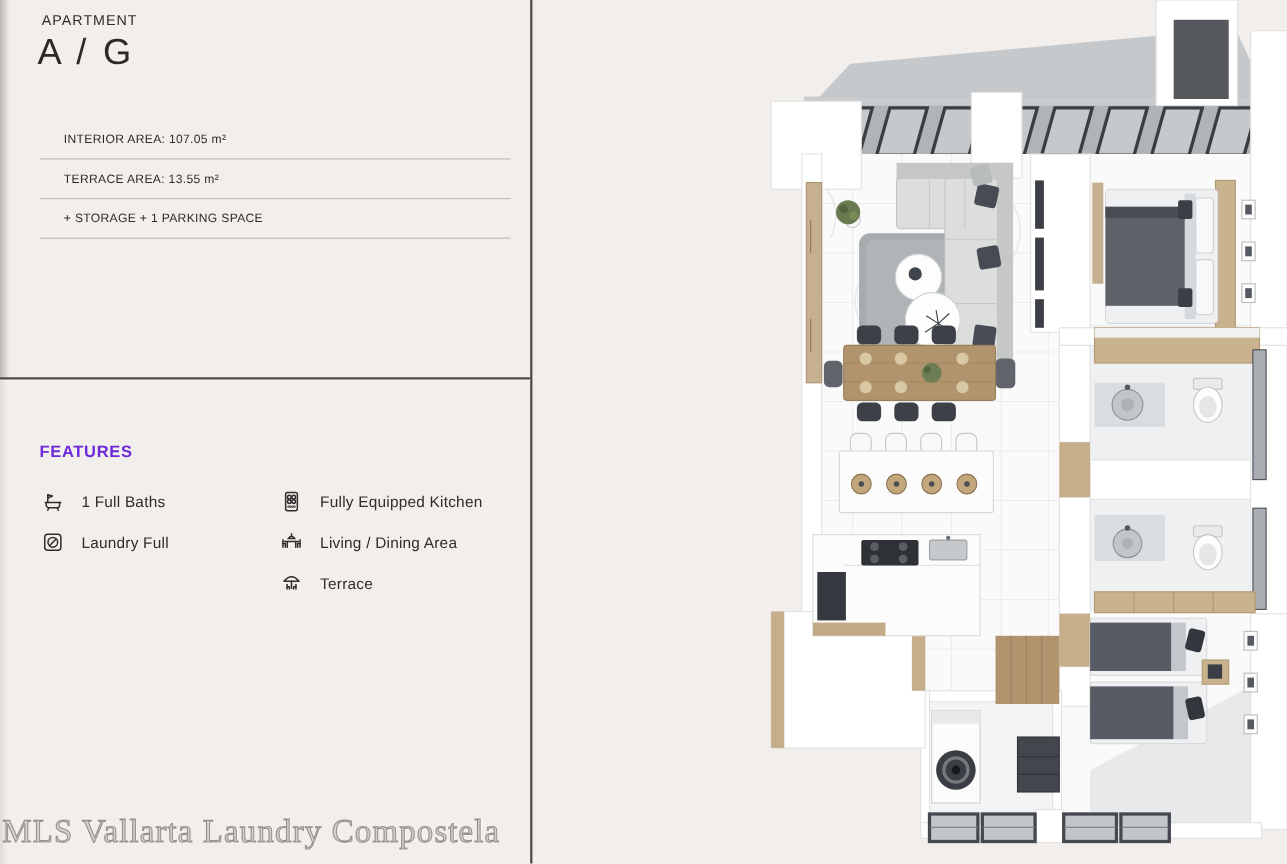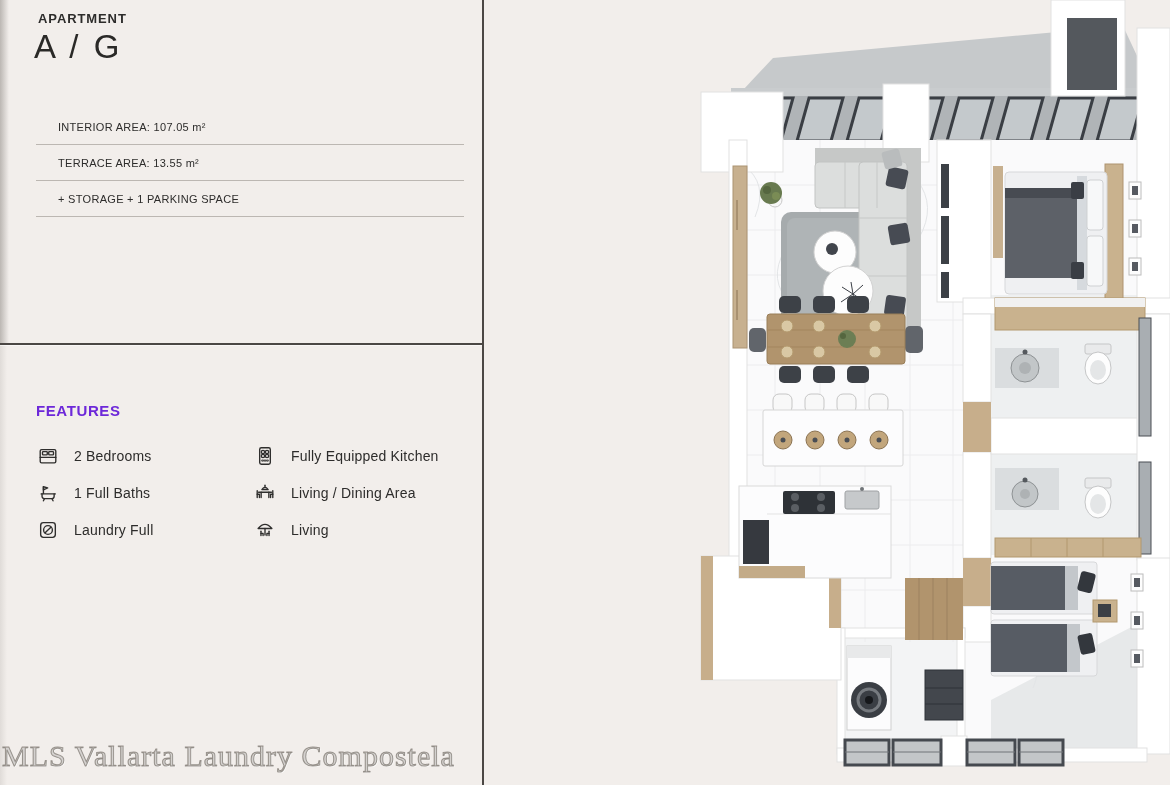--- a/index.html
+++ b/index.html
@@ -10,21 +10,21 @@
     color:#2d2c2b;
   }
   .left-panel{position:absolute;left:0;top:0;width:483px;height:785px;}
   .edge-shade{position:absolute;left:0;top:0;width:9px;height:345px;
     background:linear-gradient(to right, rgba(62,56,50,.30), rgba(62,56,50,0));}
   .edge-shade2{position:absolute;left:0;top:345px;width:7px;height:440px;
     background:linear-gradient(to right, rgba(62,56,50,.10), rgba(62,56,50,0));}
   .v-divider{position:absolute;left:482px;top:0;width:2px;height:785px;background:#4b4744;}
   .h-divider{position:absolute;left:0;top:343px;width:482px;height:2px;background:#4b4744;
     box-shadow:0 1px 0 rgba(255,255,255,.55);}
-  .apt-label{position:absolute;left:38px;top:11px;font-size:13px;font-weight:700;
+  .apt-label{position:absolute;left:38px;top:11px;font-size:13px;font-weight:400;
     letter-spacing:.9px;color:#2d2c2b;}
   .apt-title{position:absolute;left:34px;top:28px;font-size:33px;font-weight:400;
     letter-spacing:3px;color:#2a2927;}
   .specs{position:absolute;left:36px;top:109px;width:428px;}
   .spec-row{height:36px;line-height:36px;padding-left:22px;box-sizing:border-box;
     border-bottom:1px solid #bcb7b2;font-size:11px;letter-spacing:.3px;color:#2d2c2b;}
   .spec-row.bold span{font-weight:700;}
   .features-heading{position:absolute;left:36px;top:402px;font-size:15px;font-weight:700;
     letter-spacing:.6px;color:#6d28d9;}
   .features{position:absolute;left:36px;top:444px;display:flex;}
@@ -54,31 +54,20 @@
   <div class="specs">
     <div class="spec-row"><span>INTERIOR AREA: 107.05 m²</span></div>
     <div class="spec-row"><span>TERRACE AREA: 13.55 m²</span></div>
     <div class="spec-row"><span>+ STORAGE + 1 PARKING SPACE</span></div>
   </div>
 
   <div class="features-heading">FEATURES</div>
 
   <div class="features">
     <div class="fcol fcol1">
-      <div class="feat">
-        <span class="ficon">
-          <svg width="22" height="22" viewBox="0 0 24 24">
-              <rect x="3.5" y="5" width="17" height="14.5" rx="1.5"></rect>
-              <rect x="6" y="7.2" width="5.2" height="3.6" rx="0.8"></rect>
-              <rect x="12.8" y="7.2" width="5.2" height="3.6" rx="0.8"></rect>
-              <path d="M3.5 13.5h17"></path>
-            </svg>
-        </span>
-        <span class="flabel">2 Bedrooms</span>
-      </div>
       <div class="feat">
         <span class="ficon">
           <svg width="22" height="22" viewBox="0 0 24 24">
               <path d="M4.5 13h15.5"></path>
               <path d="M5.5 13v2.6a2.6 2.6 0 0 0 2.6 2.6h8a2.6 2.6 0 0 0 2.6-2.6V13"></path>
               <path d="M8 18.6l-1 1.9"></path>
               <path d="M16.5 18.6l1 1.9"></path>
               <path d="M7 12.6V5.2"></path>
               <path d="M7 5.2l4.6 1.3L7 8.6z"></path>
             </svg>
@@ -133,21 +122,21 @@
         <span class="ficon">
           <svg width="22" height="22" viewBox="0 0 24 24">
               <path d="M4.5 10.3q7.5-9 15 0z"></path>
               <path d="M12 10.3V17.5"></path>
               <path d="M7.6 13.4v4.6"></path>
               <path d="M7.6 15.7h2.3V18"></path>
               <path d="M16.4 13.4v4.6"></path>
               <path d="M16.4 15.7h-2.3V18"></path>
             </svg>
         </span>
-        <span class="flabel">Living</span>
+        <span class="flabel">Terrace</span>
       </div>
     </div>
   </div>
 
   <div class="watermark">MLS Vallarta Laundry Compostela</div>
 </div>
 
 <div class="v-divider"></div>
 <div class="h-divider"></div>
 

